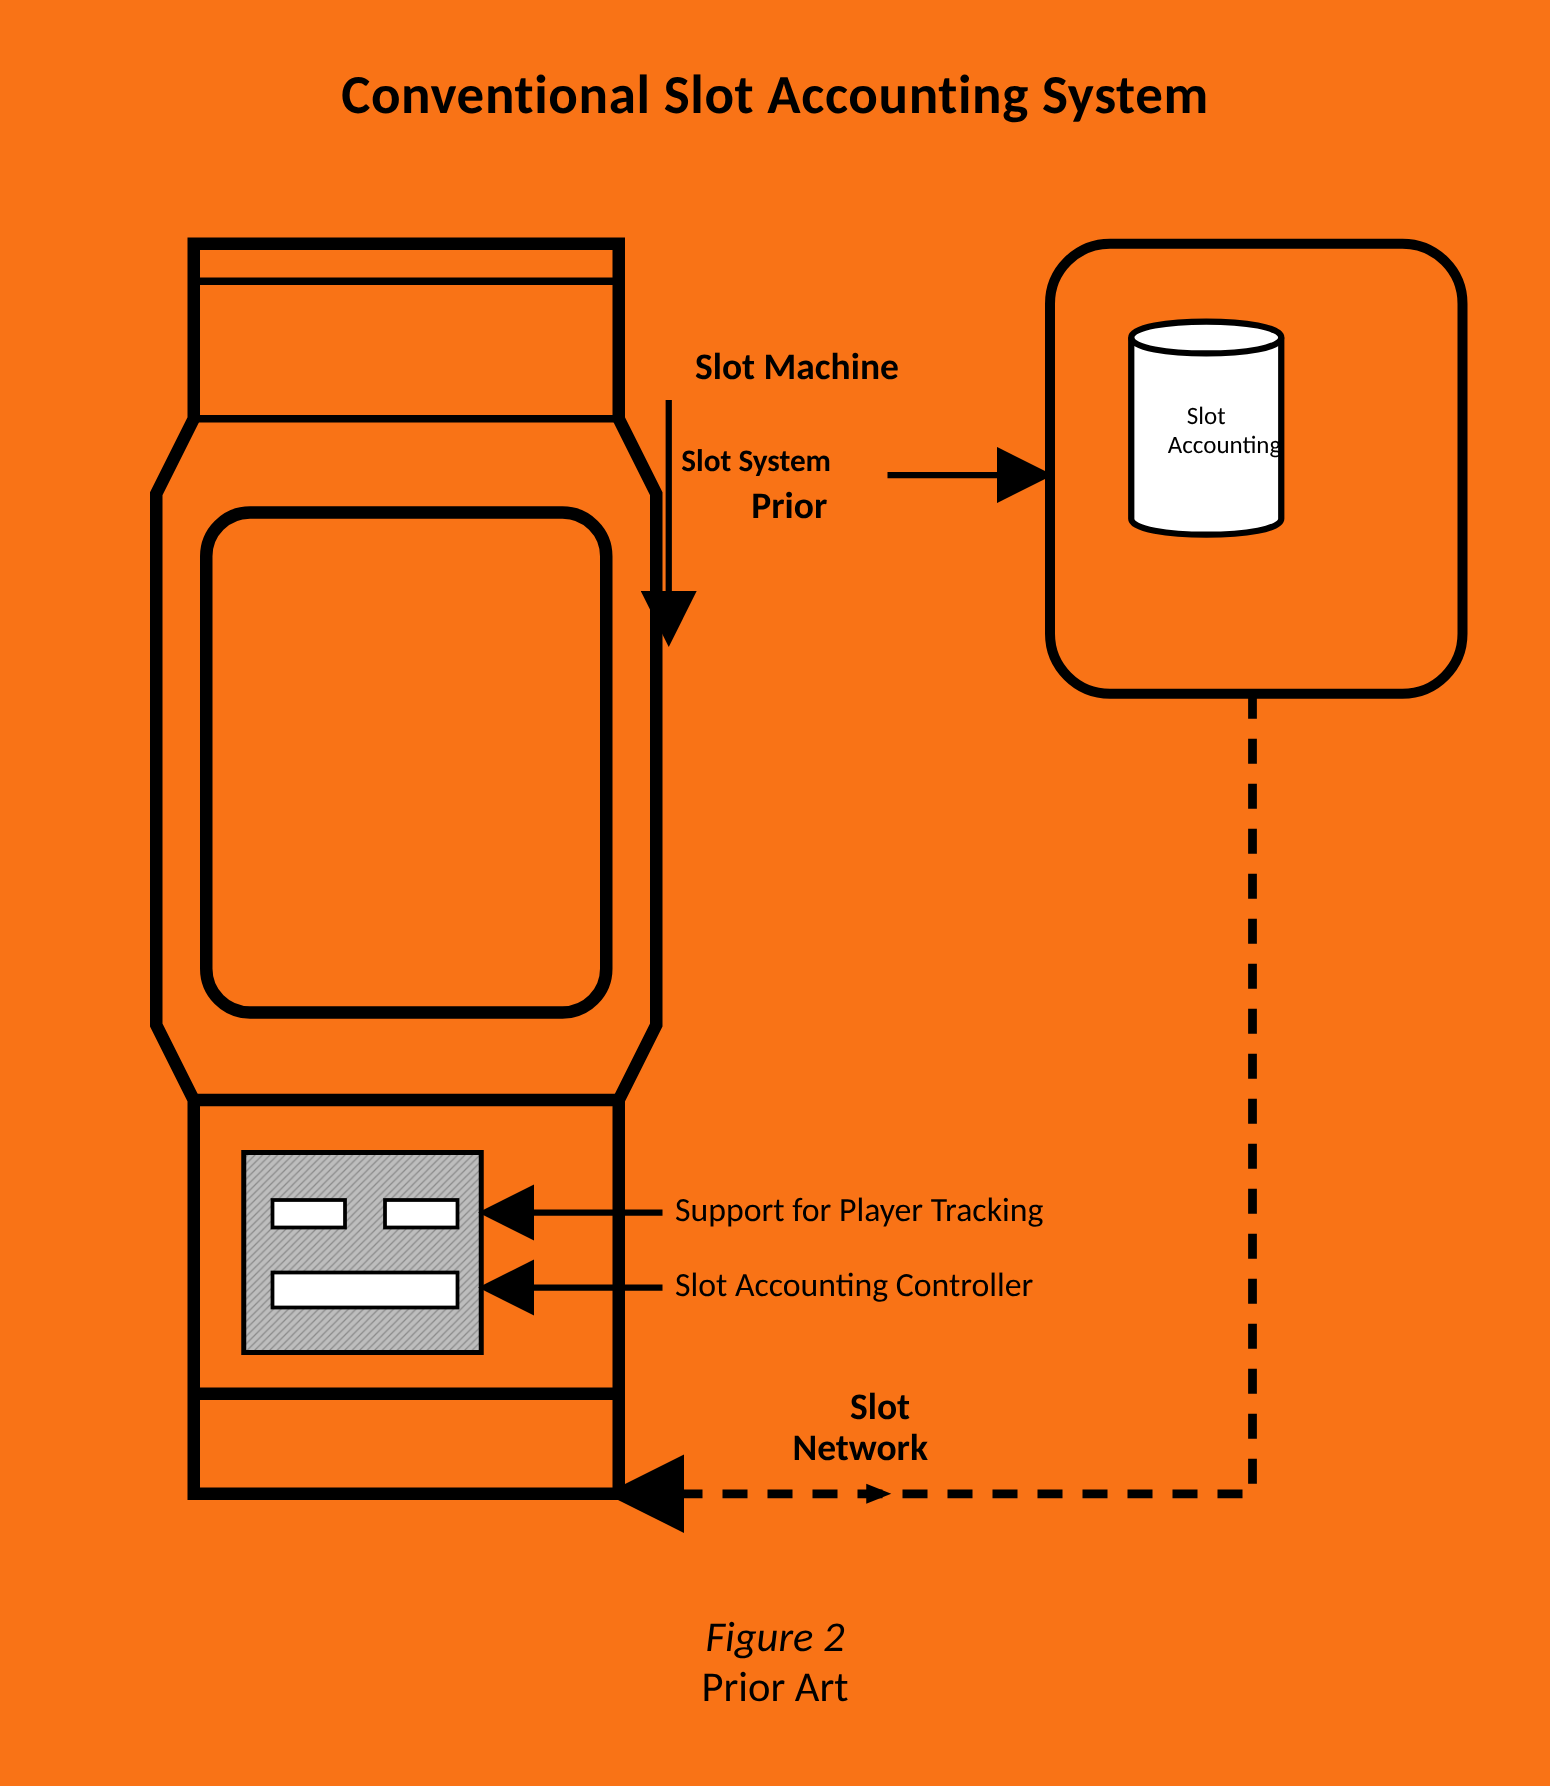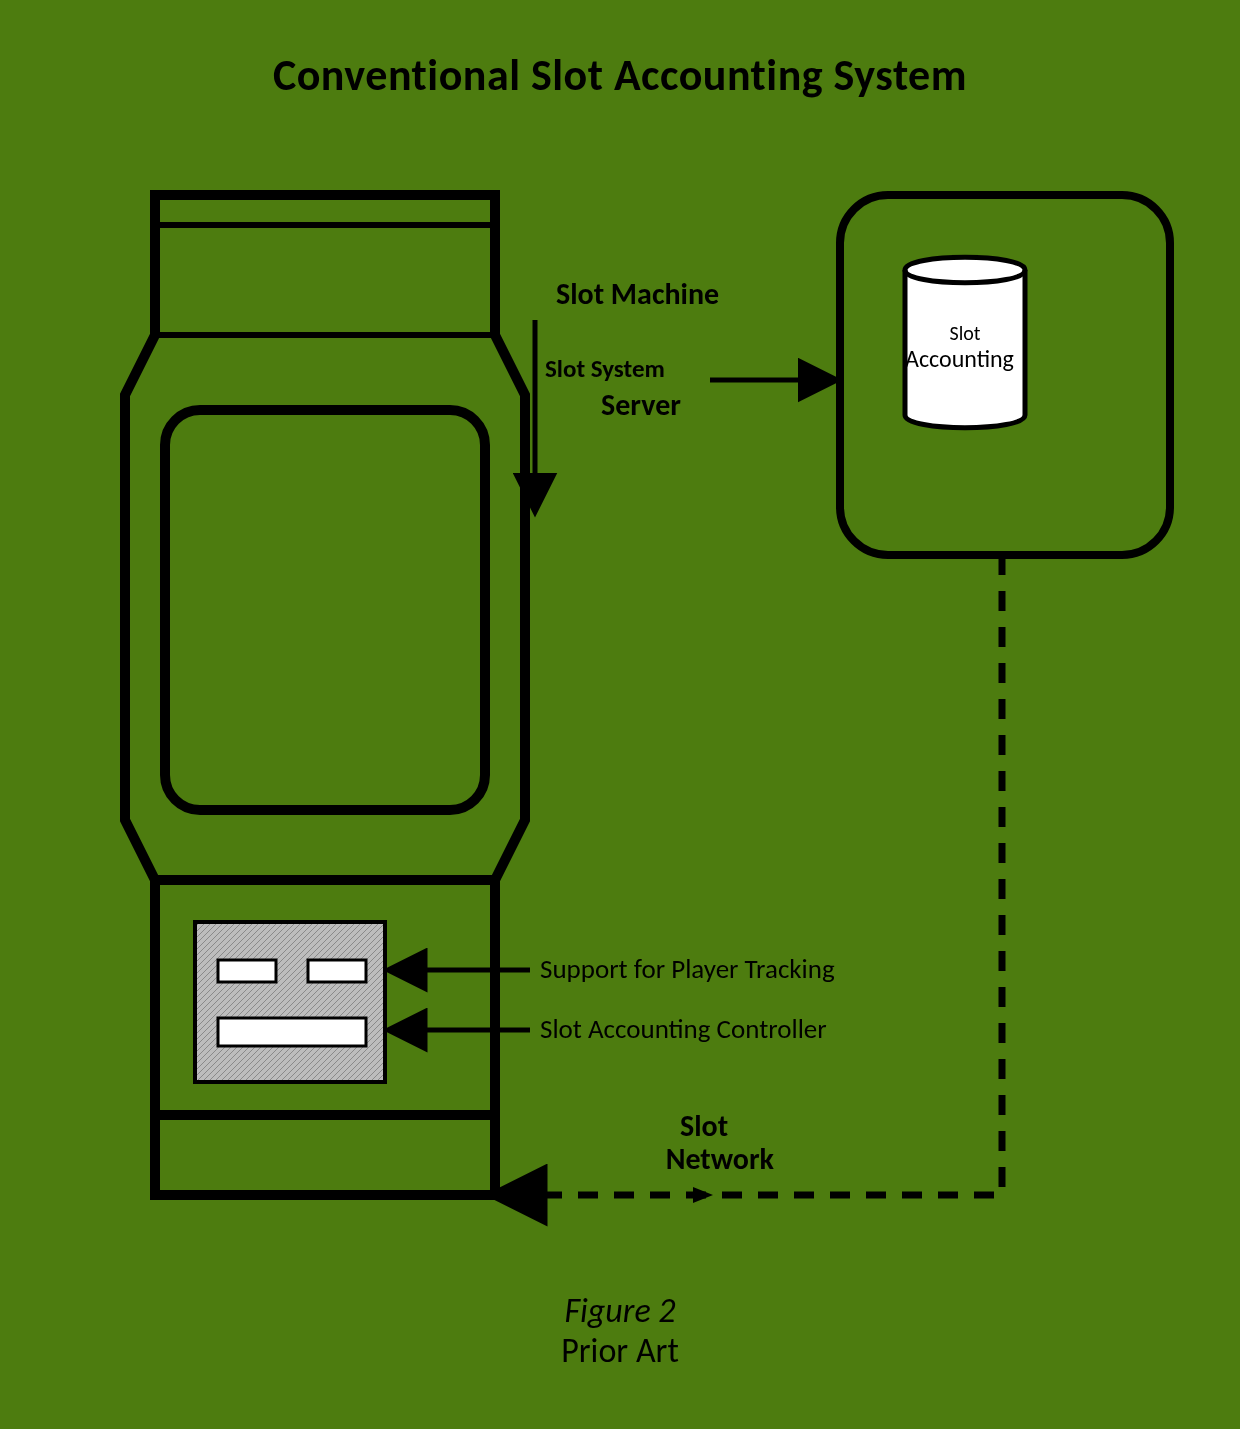--- a/index.html
+++ b/index.html
@@ -1,17 +1,17 @@
 <!DOCTYPE html>
 <html><head>
 <meta charset="utf-8">
 <style>
   * { box-sizing: border-box; }
   body { margin: 0; font-family: Calibri, Arial, sans-serif; background: #fff; }
-  .canvas { position: relative; width: 1240px; height: 1429px; background: #4d7c0f; }
+  .canvas { position: relative; width: 1240px; height: 1429px; background: #f97316; }
   .abs { position: absolute; }
   .bold { font-weight: 700; }
   svg { position: absolute; top: 0; left: 0; }
 </style>
 </head>
 <body>
 
 <div class="canvas">
 
   <div class="abs bold" style="left:0; top:48px; width:1240px; text-align:center; font-size:44px; letter-spacing:0.5px;">Conventional Slot Accounting System</div>
@@ -80,29 +80,29 @@
 
     <line x1="535" y1="320" x2="535" y2="510" stroke="#000" stroke-width="5" marker-end="url(#arrow)"></line>
 
     <line x1="710" y1="380" x2="835" y2="380" stroke="#000" stroke-width="5" marker-end="url(#arrow)"></line>
 
     <line x1="530" y1="970" x2="390" y2="970" stroke="#000" stroke-width="5" marker-end="url(#arrow)"></line>
     <line x1="530" y1="1030" x2="390" y2="1030" stroke="#000" stroke-width="5" marker-end="url(#arrow)"></line>
   </svg>
 
   <div class="abs" style="left:905px; top:322px; width:120px; text-align:center; font-size:20px; line-height:1.15;">Slot</div>
-  <div class="abs" style="left:905px; top:345px; width:120px; text-align:left; font-size:24px; line-height:1.15;">Accounting</div>
+  <div class="abs" style="left:905px; top:345px; width:120px; text-align:right; font-size:20px; line-height:1.15;">Accounting</div>
 
   <div class="abs bold" style="left:540px; top:275px; font-size:30px;margin-left:16px;">Slot Machine</div>
 
   <div class="abs bold" style="left:545px; top:355px; font-size:25px; line-height:1.1;">Slot System</div>
-  <div class="abs bold" style="left:601px; top:388px; font-size:30px; line-height:1.1;">Server</div>
+  <div class="abs bold" style="left:601px; top:388px; font-size:30px; line-height:1.1;">Prior</div>
 
   <div class="abs" style="left:540px; top:1012px; font-size:27px;">Slot Accounting Controller</div>
 
   <div class="abs" style="left:540px; top:952px; font-size:27px;">Support for Player Tracking</div>
 
   <div class="abs bold" style="left:634px; top:1110px; font-size:30px; line-height:1.05; text-align:center; width:140px;">Slot</div>
-  <div class="abs bold" style="left:634px; top:1143px; font-size:30px; line-height:1.05; text-align:right; width:140px;">Network</div>
+  <div class="abs bold" style="left:634px; top:1143px; font-size:30px; line-height:1.05; text-align:left; width:140px;">Network</div>
 
   <div class="abs" style="left:0; top:1290px; width:1240px; text-align:center; font-size:34px;font-style:italic;">Figure 2</div>
   <div class="abs" style="left:0; top:1330px; width:1240px; text-align:center; font-size:34px;">Prior Art</div>
 </div>
 
 </body></html>

